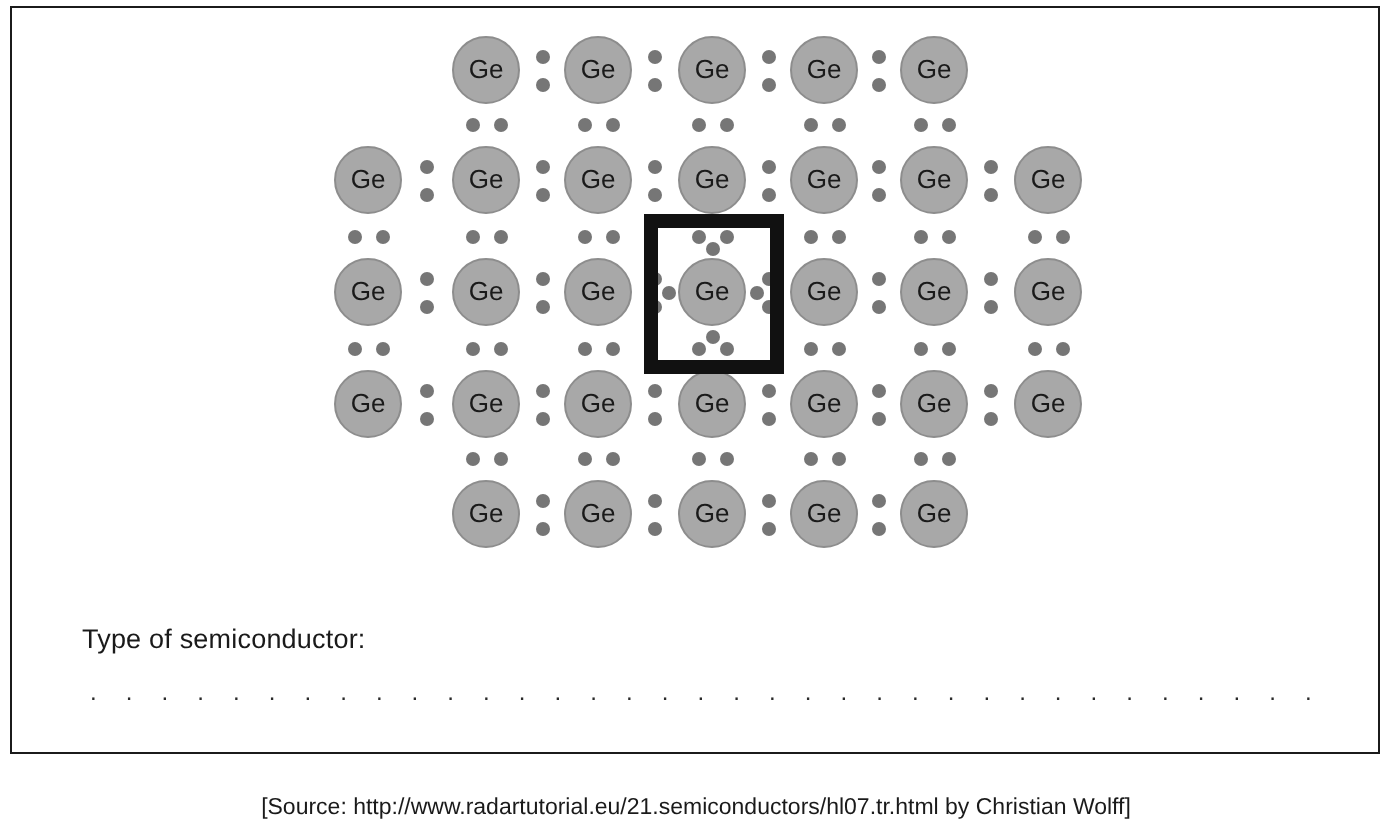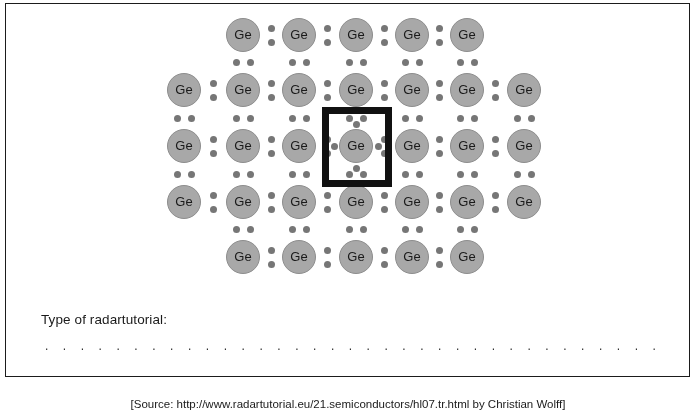--- a/index.html
+++ b/index.html
@@ -262,19 +262,19 @@
       <div class="atom" style="left: 461px; top: 198px;">Ge</div>
       <div class="atom" style="left: 518px; top: 198px;">Ge</div>
       <div class="atom" style="left: 237px; top: 253px;">Ge</div>
       <div class="atom" style="left: 293px; top: 253px;">Ge</div>
       <div class="atom" style="left: 350px; top: 253px;">Ge</div>
       <div class="atom" style="left: 406px; top: 253px;">Ge</div>
       <div class="atom" style="left: 461px; top: 253px;">Ge</div>
       <div id="highlight-box" style="left: 316px; top: 103px; width: 70px; height: 80px;"></div>
     </div>
 
-  <div id="question-label">Type of radartutorial:</div>
+  <div id="question-label">Type of semiconductor:</div>
 
   <div id="answer-line">. . . . . . . . . . . . . . . . . . . . . . . . . . . . . . . . . . . . . . . . . . . . . . . . . . . . . . . . . . . . . . . . . . . . . . . . . . . .</div>
 
 </div>
 
 <div id="source-caption">[Source: http://www.radartutorial.eu/21.semiconductors/hl07.tr.html by Christian Wolff]</div>
 
 </body></html>

